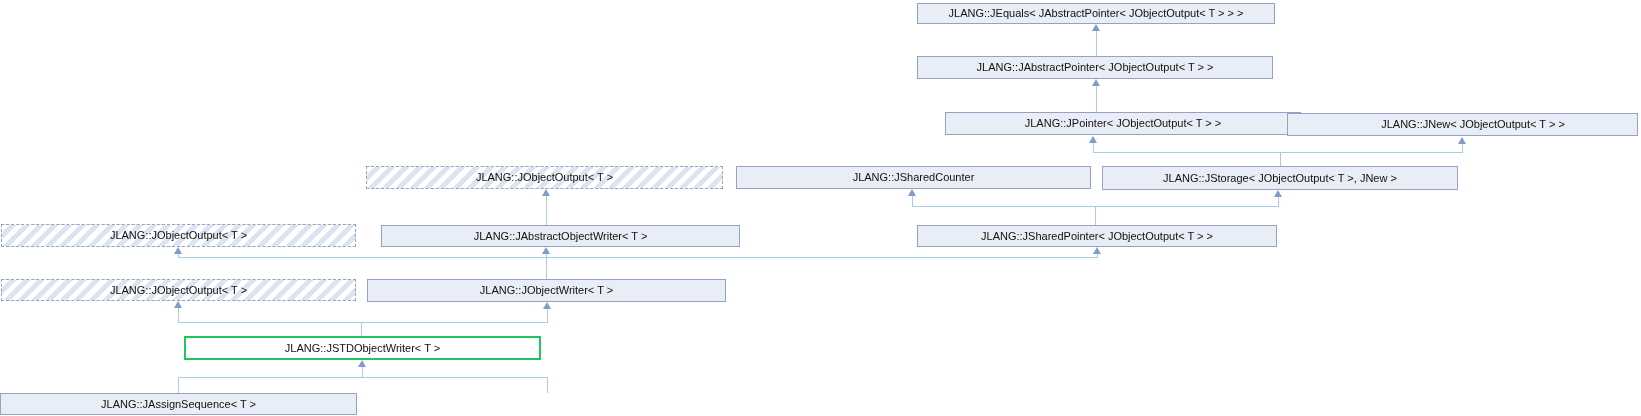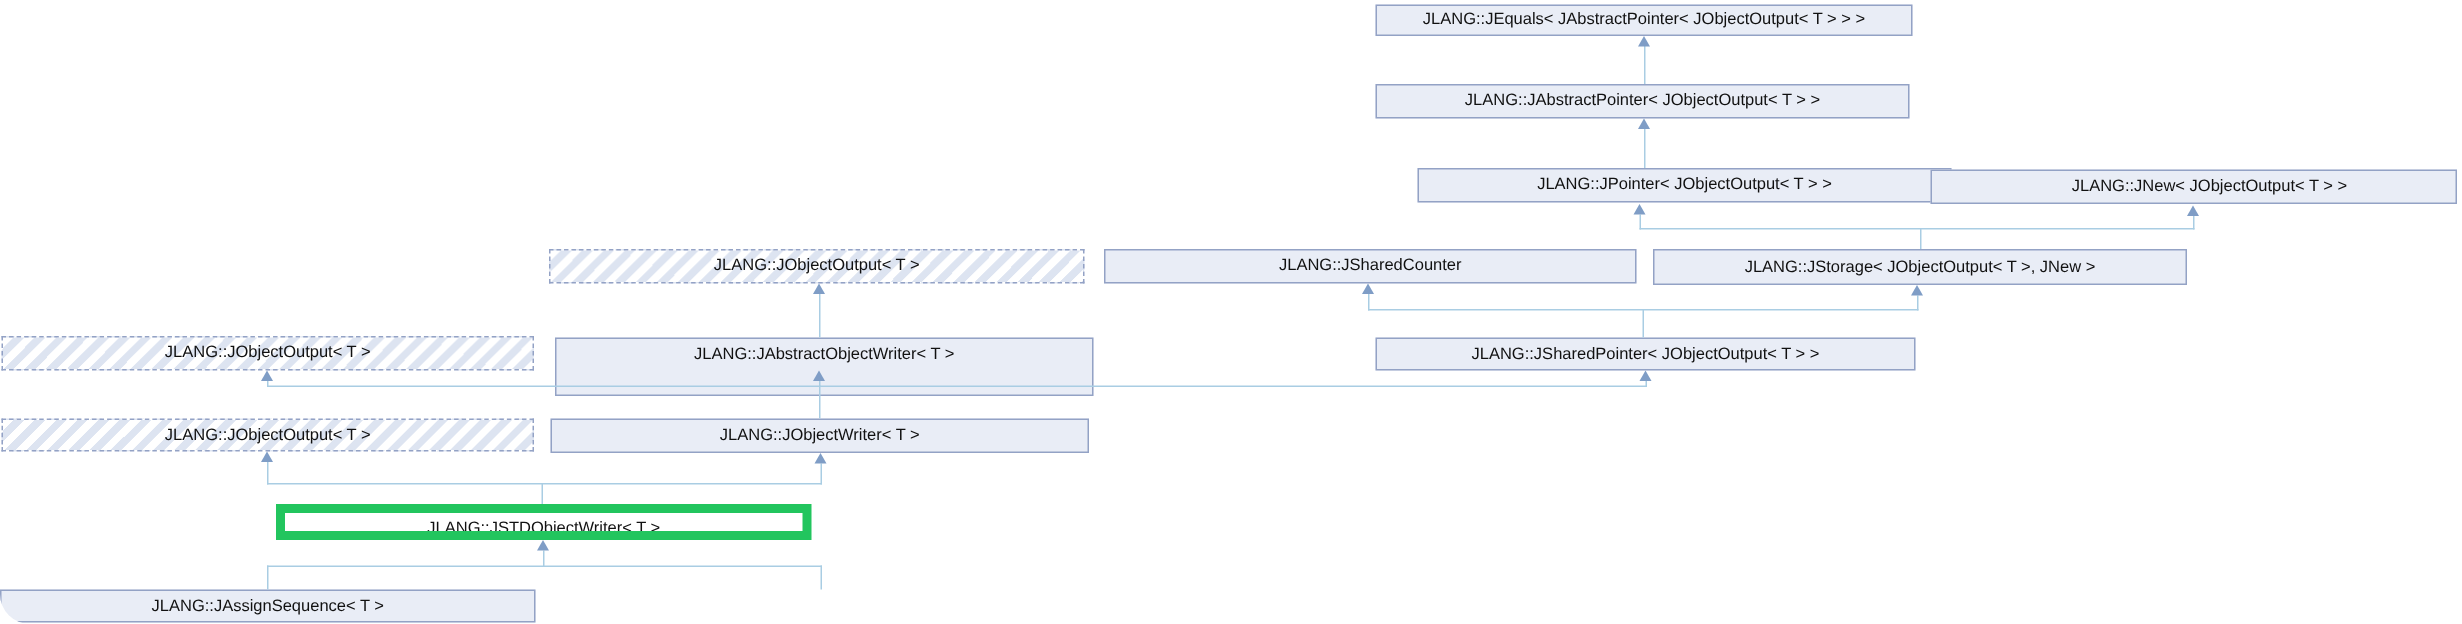--- a/index.html
+++ b/index.html
@@ -2,40 +2,39 @@
 <html><head>
 <meta charset="utf-8">
 <style>
   html,body{margin:0;padding:0;background:#ffffff;}
   #canvas{
     position:relative;
     width:1641px;height:416px;
     background:#ffffff;
     font-family:"Liberation Sans", sans-serif;
     overflow:hidden;
-    border-radius:20px;
   }
   .node{
     position:absolute;
     box-sizing:border-box;
     font-size:11px;
     color:#111111;
     text-align:center;
     white-space:nowrap;
     overflow:hidden;
     background:#e9edf6;
     border:1px solid #93a2c5;
   }
   .node.dashed{
     border:1px dashed #93a2c5;
     background:repeating-linear-gradient(135deg,#ffffff 0 5px,#dde4f1 5px 10px);
   }
   .node.main{
     background:#ffffff;
-    border:6px solid #22c55e;
+    border:2px solid #22c55e;
   }
   .seg{
     position:absolute;
   }
   .arrow{
     position:absolute;
     width:0;height:0;
     border-left:4px solid transparent;
     border-right:4px solid transparent;
   }
@@ -45,21 +44,21 @@
 
 <div id="canvas" style="background: rgb(255, 255, 255);">
     <div class="node" style="left: 917px; top: 3px; width: 358px; height: 21px; line-height: 19px;">JLANG::JEquals&lt; JAbstractPointer&lt; JObjectOutput&lt; T &gt; &gt; &gt;</div>
     <div class="node" style="left: 917px; top: 56px; width: 356px; height: 23px; line-height: 21px; text-align: center;">JLANG::JAbstractPointer&lt; JObjectOutput&lt; T &gt; &gt;</div>
     <div class="node" style="left: 917px; top: 112px; width: 356px; height: 23px; line-height: 21px; margin-left: 28px;">JLANG::JPointer&lt; JObjectOutput&lt; T &gt; &gt;</div>
     <div class="node" style="left: 1287px; top: 113px; width: 351px; height: 23px; line-height: 21px; padding-left: 21px;">JLANG::JNew&lt; JObjectOutput&lt; T &gt; &gt;</div>
     <div class="node dashed" style="left: 366px; top: 166px; width: 357px; height: 23px; line-height: 21px;">JLANG::JObjectOutput&lt; T &gt;</div>
     <div class="node" style="left: 736px; top: 166px; width: 355px; height: 23px; line-height: 21px;">JLANG::JSharedCounter</div>
     <div class="node" style="left: 1102px; top: 166px; width: 356px; height: 24px; line-height: 22px;">JLANG::JStorage&lt; JObjectOutput&lt; T &gt;, JNew &gt;</div>
     <div class="node dashed" style="left: 1px; top: 224px; width: 355px; height: 23px; line-height: 21px;">JLANG::JObjectOutput&lt; T &gt;</div>
-    <div class="node" style="left: 370px; top: 225px; width: 359px; height: 39px; line-height: 20px;">JLANG::JAbstractObjectWriter&lt; T &gt;</div>
+    <div class="node" style="left: 381px; top: 225px; width: 359px; height: 22px; line-height: 20px;">JLANG::JAbstractObjectWriter&lt; T &gt;</div>
     <div class="node" style="left: 917px; top: 225px; width: 360px; height: 22px; line-height: 20px;">JLANG::JSharedPointer&lt; JObjectOutput&lt; T &gt; &gt;</div>
     <div class="node dashed" style="left: 1px; top: 279px; width: 355px; height: 22px; line-height: 20px;">JLANG::JObjectOutput&lt; T &gt;</div>
     <div class="node" style="left: 367px; top: 279px; width: 359px; height: 23px; line-height: 21px;">JLANG::JObjectWriter&lt; T &gt;</div>
     <div class="node main" style="left: 184px; top: 336px; width: 357px; height: 24px; line-height: 20px;">JLANG::JSTDObjectWriter&lt; T &gt;</div>
     <div class="node" style="left: 0px; top: 393px; width: 357px; height: 22px; line-height: 20px;">JLANG::JAssignSequence&lt; T &gt;</div>
     <div class="seg" style="left: 1096px; top: 30px; width: 1px; height: 26px; background: rgb(169, 205, 227);"></div>
     <div class="seg" style="left: 1096px; top: 86px; width: 1px; height: 26px; background: rgb(169, 205, 227);"></div>
     <div class="seg" style="left: 1093px; top: 143px; width: 1px; height: 10px; background: rgb(169, 205, 227);"></div>
     <div class="seg" style="left: 1093px; top: 152px; width: 370px; height: 1px; background: rgb(169, 205, 227);"></div>
     <div class="seg" style="left: 1462px; top: 144px; width: 1px; height: 9px; background: rgb(169, 205, 227);"></div>

